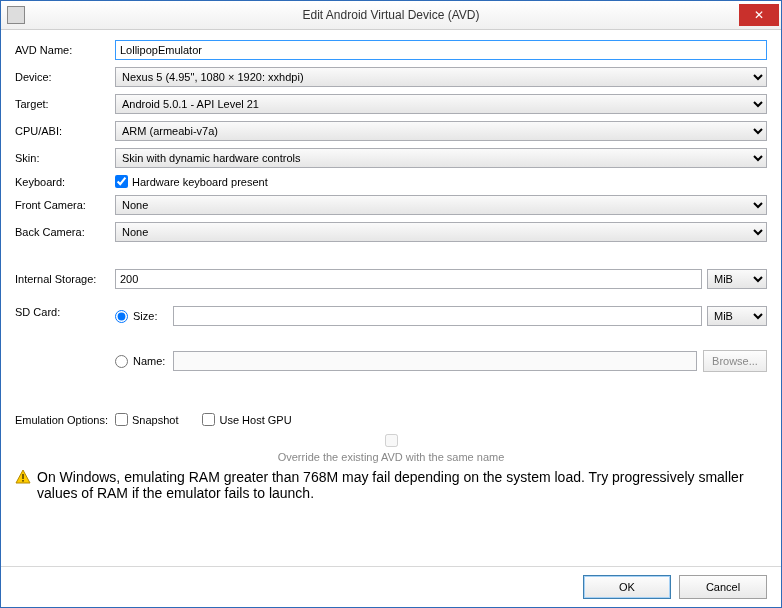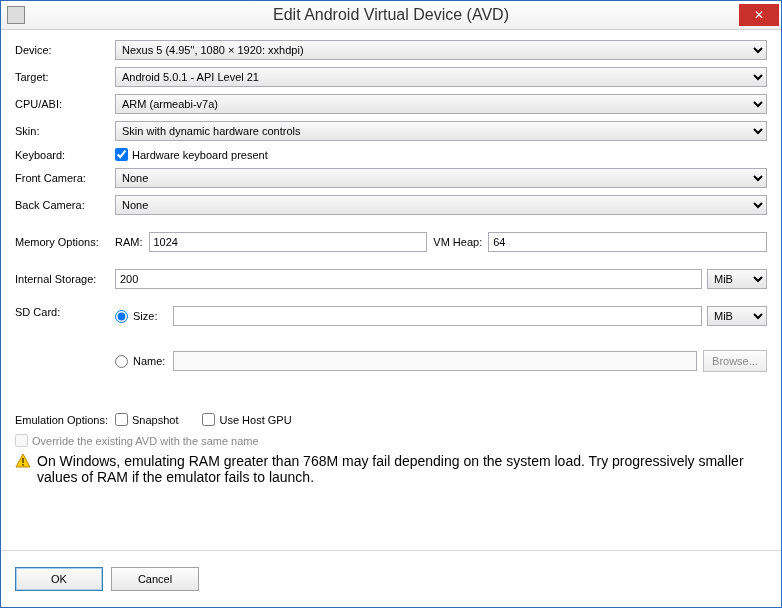--- a/index.html
+++ b/index.html
@@ -1,19 +1,19 @@
 <!DOCTYPE html>
 <html><head>
 <meta charset="utf-8">
 <style>
   html,body{margin:0;padding:0;font-family:"Segoe UI",Tahoma,sans-serif;font-size:11px;background:#fff;color:#000;}
   .window{width:782px;height:608px;border:1px solid #2e6bb8;box-sizing:border-box;display:flex;flex-direction:column;}
   .titlebar{height:28px;background:linear-gradient(#fff,#f0f0f0);display:flex;align-items:center;position:relative;border-bottom:1px solid #d0d0d0;}
   .titlebar .icon{width:16px;height:16px;margin-left:6px;border:1px solid #888;background:#ddd;}
-  .titlebar .title{position:absolute;left:0;right:0;text-align:center;font-size:16px;color:#333;pointer-events:none;}
+  .titlebar .title{position:absolute;left:0;right:0;text-align:center;font-size:12px;color:#333;pointer-events:none;}
   .titlebar .close{margin-left:auto;width:40px;height:22px;background:#c9302c;color:#fff;display:flex;align-items:center;justify-content:center;font-size:12px;margin-right:2px;cursor:pointer;}
   .body{flex:1;padding:10px 14px 8px 14px;overflow:auto;}
   .row{display:flex;align-items:center;margin-bottom:7px;}
   .row .label{width:100px;flex:none;}
   .row .field{flex:1;}
   input[type=text]{width:100%;box-sizing:border-box;height:20px;border:1px solid #abadb3;padding:1px 4px;font:inherit;}
   input.avd{border:1px solid #3399ff;}
   select{width:100%;height:20px;border:1px solid #abadb3;background:linear-gradient(#fafafa,#e6e6e6);font:inherit;padding:0 2px;}
   .chk{display:flex;align-items:center;gap:4px;}
   .chk input{margin:0;width:13px;height:13px;}
@@ -22,42 +22,46 @@
   .mem input{flex:1;}
   .unit{width:60px;margin-left:5px;}
   .storage-row{display:flex;align-items:center;}
   .storage-row input{flex:1;}
   .sd-row{display:flex;align-items:center;margin-bottom:24px;}
   .sd-row input[type=radio]{margin:0 5px 0 0;}
   .sd-row .rlabel{width:40px;}
   .sd-row .sdinput{flex:1;}
   .browse{width:64px;height:22px;margin-left:6px;background:linear-gradient(#fdfdfd,#ececec);border:1px solid #c0c0c0;color:#888;font:inherit;}
   .sep-gap{height:10px;}
-  .override{display:flex;align-items:center;gap:4px;color:#888;margin:8px 0 6px 0;}
+  .override{display:flex;align-items:center;gap:4px;color:#888;margin:8px 0 6px 0;flex-direction:column;}
   .override input{margin:0;}
   .warn{display:flex;gap:6px;align-items:flex-start;font-size:14px;margin-top:4px;}
   .warn svg{flex:none;}
-  .footer{border-top:1px solid #d8d8d8;padding:16px 14px;display:flex;gap:8px;}
+  .footer{border-top:1px solid #d8d8d8;padding:8px 14px;display:flex;justify-content:flex-end;gap:8px;}
   .btn{width:88px;height:24px;border:1px solid #a0a0a0;background:linear-gradient(#fdfdfd,#e9e9e9);font:inherit;cursor:pointer;}
   .btn.primary{border:1px solid #3c7fb1;box-shadow:0 0 0 1px #a6d1f5 inset;}
 </style>
 </head>
 <body>
 
 <div class="window">
   <div class="titlebar">
     <div class="icon"></div>
     <div class="title">Edit Android Virtual Device (AVD)</div>
     <div class="close">
       <span>✕</span>
     </div>
   </div>
 
   <div class="body">
 
+    <div class="row">
+      <div class="label">AVD Name:</div>
+      <div class="field"><input class="avd" type="text" value="LollipopEmulator" style=""></div>
+    </div>
 
     <div class="row">
       <div class="label">Device:</div>
       <div class="field"><select><option>Nexus 5 (4.95", 1080 × 1920: xxhdpi)</option></select></div>
     </div>
 
     <div class="row">
       <div class="label">Target:</div>
       <div class="field"><select><option>Android 5.0.1 - API Level 21</option></select></div>
     </div>
@@ -85,29 +89,20 @@
       <div class="field"><select><option>None</option></select></div>
     </div>
 
     <div class="row">
       <div class="label">Back Camera:</div>
       <div class="field"><select><option>None</option></select></div>
     </div>
 
     <div class="sep-gap"></div>
 
-    <div class="row">
-      <div class="label">Memory Options:</div>
-      <div class="field mem">
-        <span class="sublabel">RAM:</span>
-        <input type="text" value="1024" style="">
-        <span class="sublabel">VM Heap:</span>
-        <input type="text" value="64" style="">
-      </div>
-    </div>
 
     <div class="sep-gap"></div>
 
     <div class="row">
       <div class="label">Internal Storage:</div>
       <div class="field storage-row">
         <input type="text" value="200" style="">
         <select class="unit"><option>MiB</option></select>
       </div>
     </div>

